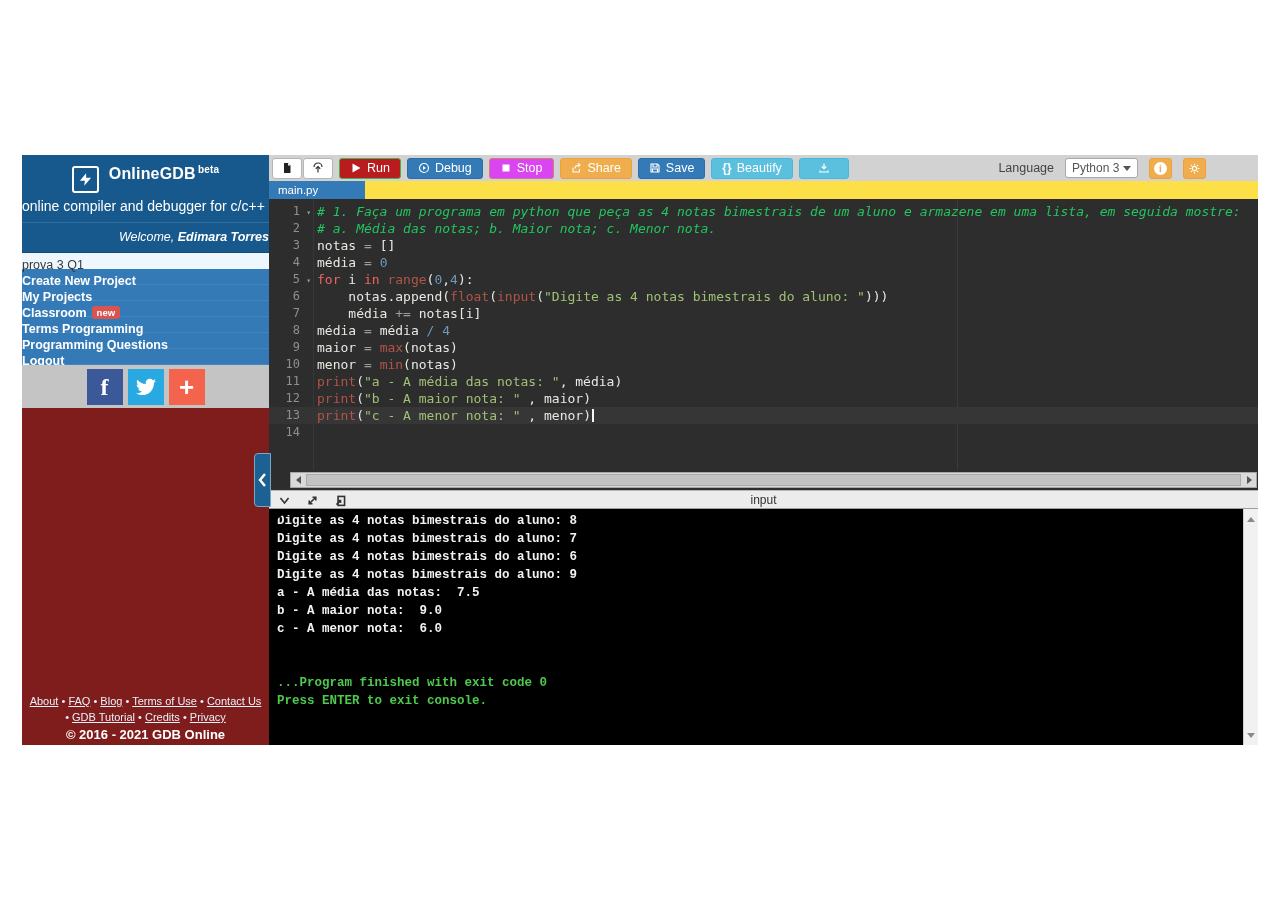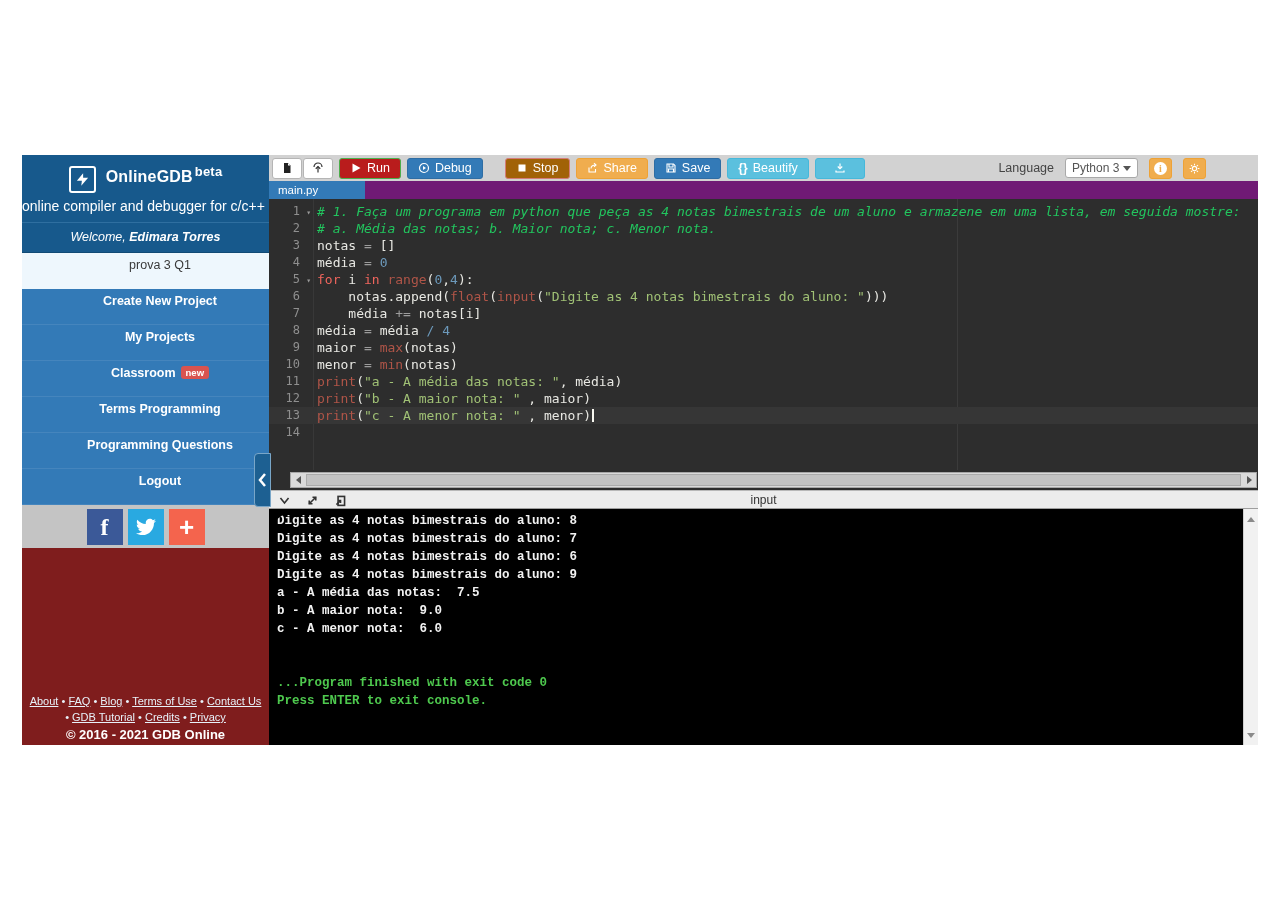--- a/index.html
+++ b/index.html
@@ -6,28 +6,28 @@
   html,body { width:1280px; height:905px; background:#ffffff; font-family:"Liberation Sans",sans-serif; }
   .app { position:absolute; left:22px; top:155px; width:1236px; height:590px; }
 
   
   .sidebar { position:absolute; left:0; top:0; width:247px; height:590px; background:#17598C; display:flex; flex-direction:column; }
   .sb-header { height:67px; padding-top:9px; }
   .logo-row { display:flex; align-items:flex-start; justify-content:center; gap:10px; }
   .logo-box { width:27px; height:27px; border:2px solid #fff; border-radius:3px; display:flex; align-items:center; justify-content:center; margin-top:2px; }
   .logo-box svg { width:15px; height:15px; fill:#fff; }
   .sb-title { color:#fff; font-size:16px; font-weight:bold; letter-spacing:.2px; }
-  .sb-beta { font-size:13px; vertical-align:super; font-weight:bold; margin-left:2px; }
+  .sb-beta { font-size:10px; vertical-align:super; font-weight:bold; margin-left:2px; }
   .sb-sub { color:#fff; font-size:14px; margin-top:5px; }
-  .sb-welcome { height:31px; line-height:29px; text-align:center; color:#fff; font-style:italic; font-size:12.5px;
+  .sb-welcome { height:31px; line-height:29px; text-align:right; color:#fff; font-style:italic; font-size:12.5px;
                 border-top:1px solid #2f6fa0; border-bottom:1px solid #104a75; }
   .sb-welcome b { font-weight:bold; }
   .menu { }
-  .menu-item { height:36px; line-height:25px; text-align:center; background:#337AB7; color:#fff; font-size:12.5px; font-weight:bold;
-               border-bottom:1px solid #4585bd; cursor:pointer;padding-left:29px; }
+  .menu-item { height:16px; line-height:25px; background:#337AB7; color:#fff; font-size:12.5px; font-weight:bold;
+               border-bottom:1px solid #4585bd; cursor:pointer; }
   .menu-item.selected { background:#EEF7FD; color:#3a3a3a; font-weight:normal; border-bottom:none; }
   .badge { display:inline-block; background:#D9534F; color:#fff; font-size:9.5px; font-weight:bold; line-height:13px;
            padding:0 5px; border-radius:3px; margin-left:5px; vertical-align:1px; }
   .sb-gray { height:43px; background:#c4c4c4; display:flex; justify-content:center; gap:5px; padding-top:4px; }
   .social { width:36px; height:36px; display:flex; align-items:center; justify-content:center; color:#fff; cursor:pointer; }
   .social.fb { background:#3B5998; font-family:"Liberation Serif",serif; font-weight:bold; font-size:24px; }
   .social.tw { background:#29A9E1; }
   .social.tw svg { width:20px; height:20px; fill:#fff; }
   .social.gp { background:#F4644D; font-size:26px; font-weight:bold; }
   .sb-blue { flex:1; position:relative; background:#7f1d1d; }
@@ -44,36 +44,36 @@
   .main { position:absolute; left:247px; top:0; width:989px; height:590px; }
 
   .toolbar { height:26px; background:#d2d2d2; display:flex; align-items:center; padding:0 52px 0 3px; gap:6px; }
   .btn-group { display:flex; gap:1px; }
   .tb-btn { height:21px; border-radius:3px; display:flex; align-items:center; gap:5px; padding:0 10px;
             color:#fff; font-size:12.5px; border:1px solid transparent; cursor:pointer; white-space:nowrap; }
   .tb-btn svg { width:12px; height:12px; }
   .tb-white { background:#fff; border-color:#b5b5b5; color:#222; padding:0 8px; }
   .tb-run { background:#b91c1c; border-color:#4cae4c; }
   .tb-blue { background:#337AB7; border-color:#2e6da4; }
-  .tb-stop { background:#a16207; border-color:#d47c78;margin-left:16px; }
+  .tb-stop { background:#d946ef; border-color:#d47c78; }
   .tb-share { background:#F0AD4E; border-color:#eea236; }
   .tb-cyan { background:#5BC0DE; border-color:#46b8da; }
   .braces { font-weight:bold; font-size:12px; }
   .tb-spacer { flex:1; }
   .lang-label { font-size:12.5px; color:#444; margin-right:5px; }
   .lang-select { width:73px; height:20px; background:#fff; border:1px solid #a9a9a9; border-radius:3px;
                  display:flex; align-items:center; justify-content:space-between; padding:0 6px; font-size:12px; color:#555; cursor:pointer; }
   .sel-caret { width:0; height:0; border-left:4px solid transparent; border-right:4px solid transparent; border-top:5px solid #555; }
   .sq-btn { width:23px; height:21px; background:#F0AD4E; border:1px solid #eea236; border-radius:3px;
             display:flex; align-items:center; justify-content:center; cursor:pointer; margin-left:5px; }
   .info-circle { width:13px; height:13px; background:#fff; border-radius:50%; color:#F0AD4E; font-size:10px; font-weight:bold;
                  font-family:"Liberation Serif",serif; display:flex; align-items:center; justify-content:center; }
   .sq-btn svg { width:13px; height:13px; stroke:#fff; fill:none; stroke-width:2; }
 
-  .tabbar { height:18px; background:#701a75; display:flex; }
+  .tabbar { height:18px; background:#fde047; display:flex; }
   .tab { width:96px; background:#337AB7; color:#fff; font-size:11.5px; line-height:18px; padding-left:9px; cursor:pointer; }
 
   
   .editor { position:relative; height:271px; background:#2D2D2D; overflow:hidden;
             font-family:"DejaVu Sans Mono",monospace; font-size:13px; line-height:17px; cursor:text; }
   .ruler { position:absolute; left:688px; top:0; bottom:0; width:1px; background:#3b3b3b; }
   .gutter { position:absolute; left:0; top:4px; width:44px; color:#8F8F8F; text-align:right; z-index:2; }
   .gutter-border { position:absolute; left:44px; top:0; bottom:0; width:1px; background:#383838; }
   .ln { height:17px; padding-right:13px; font-size:12px; position:relative; }
   .fold { position:absolute; right:2px; top:1px; font-size:8px; color:#9a9a9a; cursor:pointer; }

